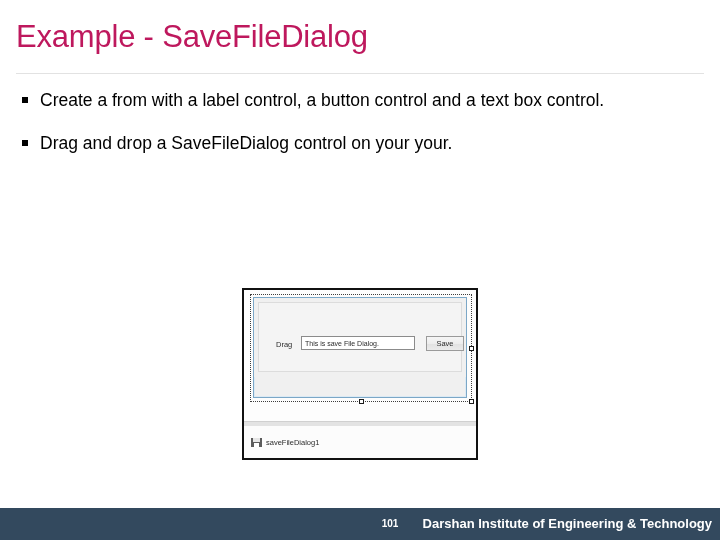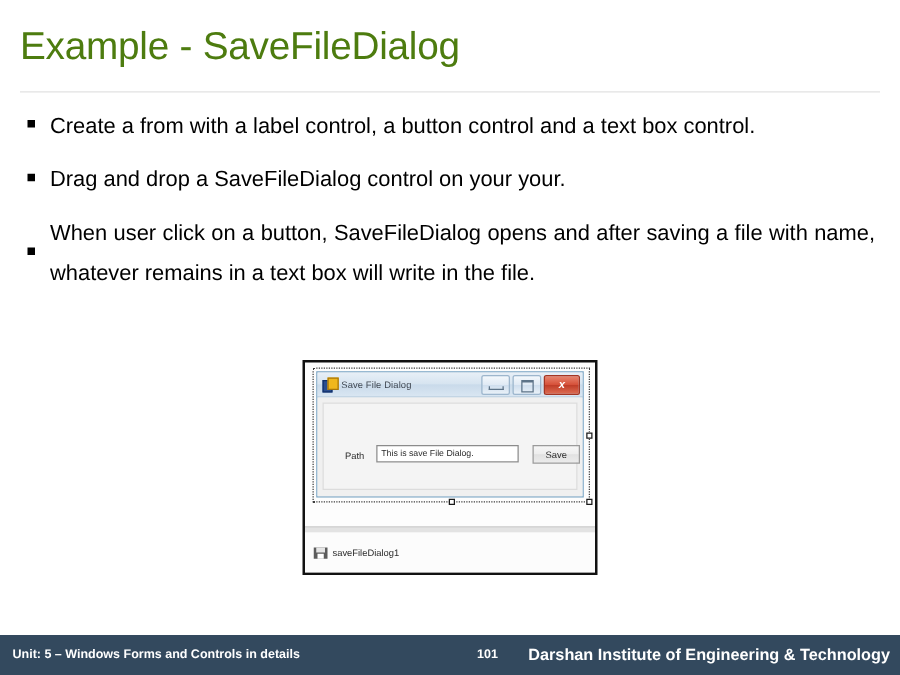--- a/index.html
+++ b/index.html
@@ -15,21 +15,21 @@
     position: relative;
   }
 
   
   .slide-title {
     position: absolute;
     left: 16px;
     top: 20px;
     font-size: 31px;
     font-weight: 400;
-    color: #4d7c0f;
+    color: #be185d;
     letter-spacing: -0.2px;
     line-height: 1.1;
     white-space: nowrap;
   }
   .title-rule {
     position: absolute;
     left: 16px;
     top: 73px;
     width: 688px;
     height: 1px;
@@ -347,57 +347,34 @@
   <div class="bullet-row">
     <div class="bullet-mark"></div>
     <div class="bullet-text">Create a from with a label control, a button control and a text box control.</div>
   </div>
 
   <div class="bullet-row">
     <div class="bullet-mark"></div>
     <div class="bullet-text">Drag and drop a SaveFileDialog control on your your.</div>
   </div>
 
-  <div class="bullet-row">
-    <div class="bullet-mark"></div>
-    <div class="bullet-text justify">When user click on a button, SaveFileDialog opens and after saving a file with name, whatever remains in a text box will write in the file.</div>
-  </div>
 
 </div>
 
 <div class="designer-shot">
 
   <div class="sel-frame"></div>
 
   <div class="mini-form">
 
-    <div class="mini-titlebar">
-      <span class="app-icon">
-        <i class="b"></i>
-          <i class="y"></i>
-      </span>
-      <span class="mini-title-text">Save File Dialog</span>
-
-      <span class="winbtns">
-        <span class="winbtn">
-          <i class="gmin"></i>
-        </span>
-        <span class="winbtn">
-          <i class="gmax"></i>
-        </span>
-        <span class="winbtn close">
-          <i class="gx">x</i>
-        </span>
-      </span>
-    </div>
 
     <div class="mini-body">
       <div class="mini-inner-panel"></div>
 
-      <div class="lbl-path">Path</div>
+      <div class="lbl-path">Drag</div>
 
       <div class="txt-path">This is save File Dialog.</div>
 
       <div class="btn-save">Save</div>
     </div>
   </div>
 
   <div class="handle bottom-mid"></div>
   <div class="handle right-mid"></div>
   <div class="handle bottom-right"></div>
@@ -411,16 +388,15 @@
           <i class="shutter"></i>
           <i class="lens"></i>
       </span>
       <span class="tray-label">saveFileDialog1</span>
     </div>
   </div>
 
 </div>
 
 <div class="footer">
-  <div class="footer-left">Unit: 5 – Windows Forms and Controls in details</div>
   <div class="footer-page">101</div>
   <div class="footer-right">Darshan Institute of Engineering &amp; Technology</div>
 </div>
 
 </body></html>

